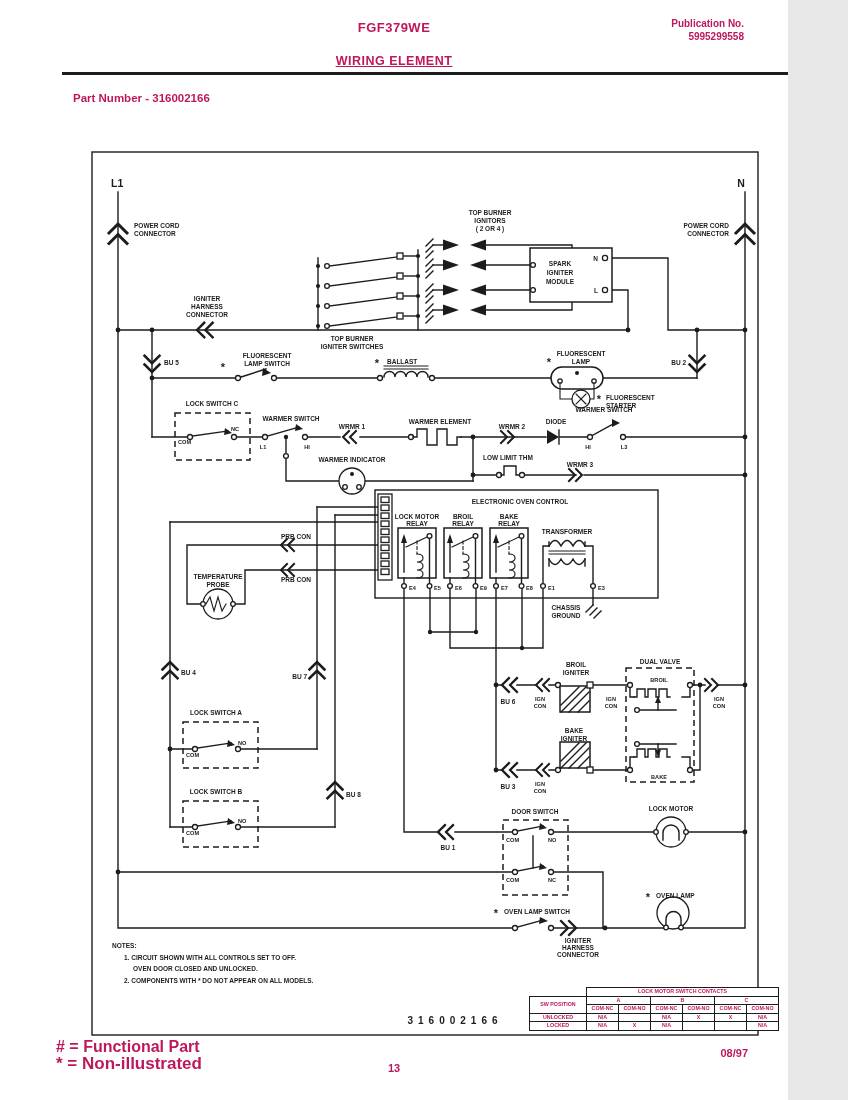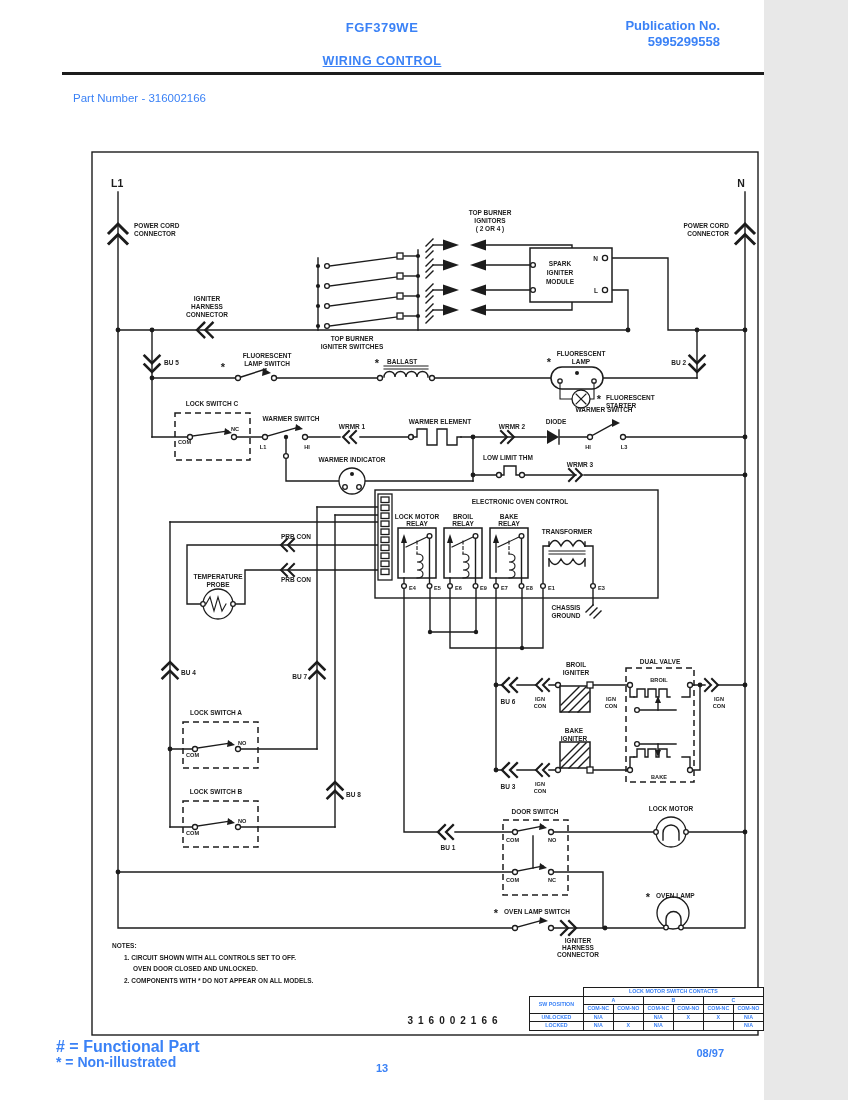--- a/index.html
+++ b/index.html
@@ -1,25 +1,25 @@
 <!DOCTYPE html>
 <html><head>
 <meta charset="utf-8">
 <style>
   html,body{margin:0;padding:0;background:#e8e8e8;}
   .page{position:relative;width:764px;height:1100px;background:#fff;overflow:hidden;
-        font-family:"Liberation Sans",sans-serif;color:#3b82f6;}
+        font-family:"Liberation Sans",sans-serif;color:#be185d;padding-left:24px;}
   .abs{position:absolute;}
   .hdr-model{left:0;right:0;top:20px;text-align:center;font-size:13px;font-weight:bold;letter-spacing:.5px;}
-  .hdr-pub{right:44px;top:18px;text-align:right;font-size:13px;font-weight:bold;line-height:1.25;}
+  .hdr-pub{right:44px;top:18px;text-align:right;font-size:10px;font-weight:bold;line-height:1.25;}
   .hdr-title{left:0;right:0;top:54px;text-align:center;font-size:12.5px;font-weight:bold;text-decoration:underline;letter-spacing:.5px;}
   .hdr-rule{left:62px;top:72px;width:728px;height:3px;background:#1c1c1c;}
-  .part-number{left:73px;top:92px;font-size:11.5px;font-weight:normal;}
+  .part-number{left:73px;top:92px;font-size:11.5px;font-weight:bold;}
   .ftr-func{left:56px;top:1038px;font-size:16px;font-weight:bold;}
-  .ftr-non{left:56px;top:1054px;font-size:14px;font-weight:bold;}
+  .ftr-non{left:56px;top:1054px;font-size:17px;font-weight:bold;}
   .ftr-page{left:0;right:0;top:1042px;text-align:center;font-size:11px;font-weight:bold;margin-top:20px;}
   .ftr-date{right:40px;top:1047px;font-size:11px;font-weight:bold;}
   
   svg{position:absolute;left:0;top:0;}
   .w{fill:none;stroke:#1c1c1c;stroke-width:1.4;stroke-linecap:square;}
   .w2{fill:none;stroke:#1c1c1c;stroke-width:2;stroke-linecap:square;}
   .thin{stroke-width:1.1;}
   .dash{fill:none;stroke:#1c1c1c;stroke-width:1.5;stroke-dasharray:6 4;}
   .dot{fill:#1c1c1c;stroke:none;}
   .oc{fill:#fff;stroke:#1c1c1c;stroke-width:1.3;}
@@ -44,21 +44,21 @@
 </head>
 <body>
 
 <div class="page">
 
   <div class="abs hdr-model">FGF379WE</div>
   <div class="abs hdr-pub">
     <div>Publication No.</div>
     <div>5995299558</div>
   </div>
-  <div class="abs hdr-title">WIRING CONTROL</div>
+  <div class="abs hdr-title">WIRING ELEMENT</div>
   <div class="abs hdr-rule"></div>
   <div class="abs part-number">Part Number - 316002166</div>
 
   <svg width="848" height="1100" viewBox="0 0 848 1100">
     <defs>
       <path id="chvL" class="w2" d="M6,-6 L0,0 L6,6 M13,-6 L7,0 L13,6"></path>
       <path id="chvR" class="w2" d="M-6,-6 L0,0 L-6,6 M-13,-6 L-7,0 L-13,6"></path>
       <path id="chvU" class="w2" d="M-6,6 L0,0 L6,6 M-6,13 L0,7 L6,13"></path>
       <path id="chvD" class="w2" d="M-6,-6 L0,0 L6,-6 M-6,-13 L0,-7 L6,-13"></path>
       <polygon id="arrR" class="sol" points="0,-5.5 16,0 0,5.5"></polygon>

